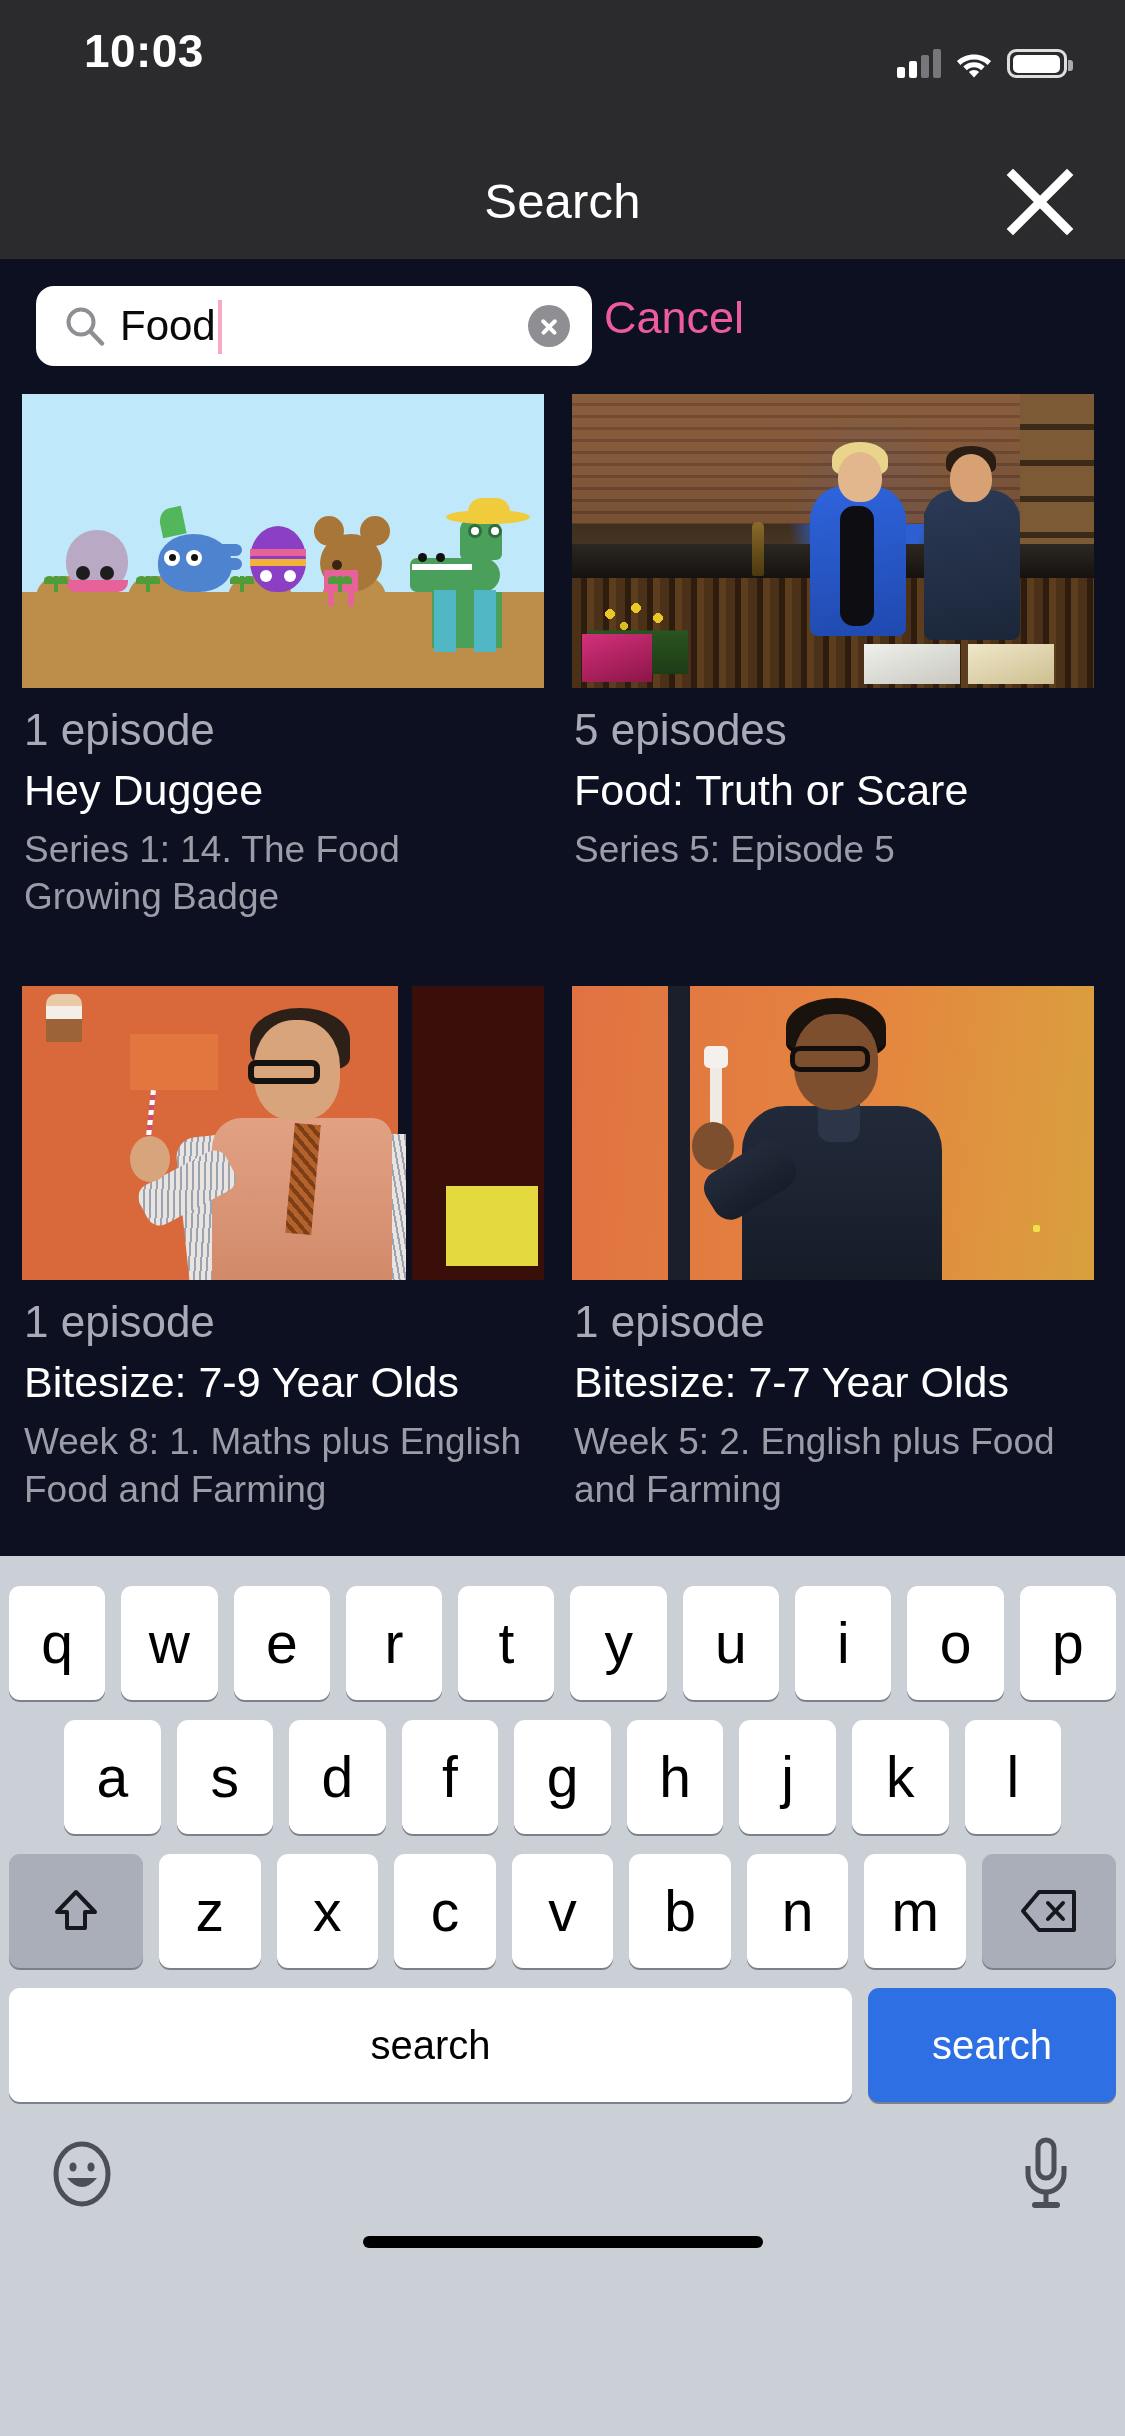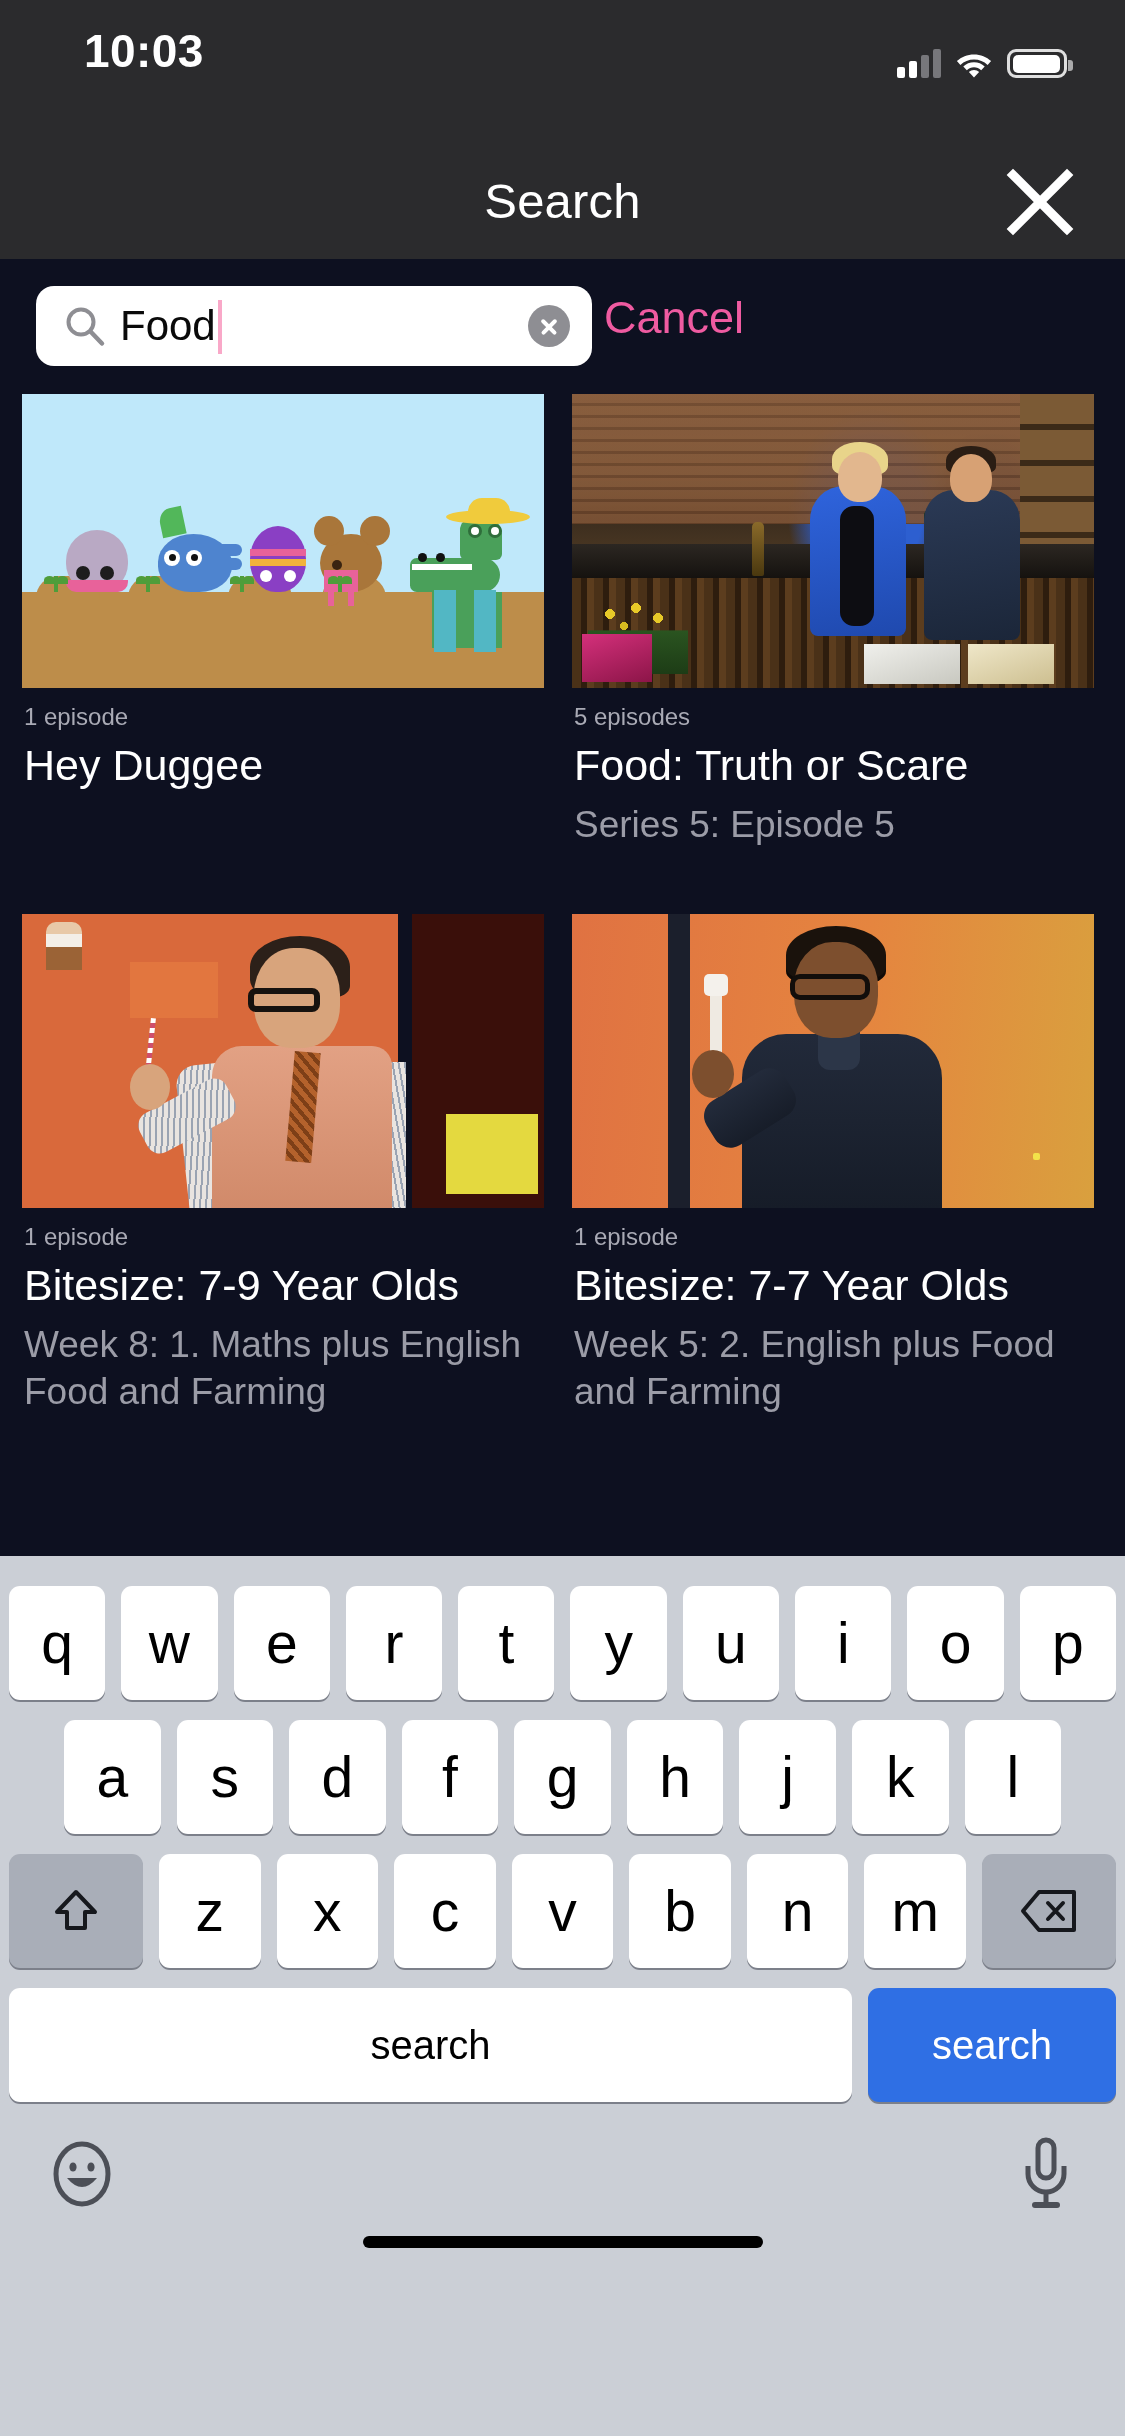--- a/index.html
+++ b/index.html
@@ -425,21 +425,21 @@
     background:#f4f1ec; border-radius:5px;
   }
   .bt57-dot {
     position:absolute; right:54px; bottom:48px; width:7px; height:7px;
     background:#f2e24a; border-radius:2px;
   }
 
   
   .card-meta { padding: 14px 2px 0 2px; }
   .meta-episodes {
-    font-size: 24px;
+    font-size: 44px;
     color: #a9aab5;
     line-height: 1.25;
     margin-bottom: 8px;
   }
   .meta-title {
     font-size: 43px;
     color: #ffffff;
     line-height: 1.18;
     margin-bottom: 10px;
     white-space: nowrap;
@@ -639,20 +639,21 @@
           <div class="dg-char" style="left:412px; bottom:36px; width:22px; height:62px; background:#52b7c4;"></div>
           <div class="dg-char" style="left:452px; bottom:36px; width:22px; height:62px; background:#52b7c4;"></div>
           <div class="dg-sprout" style="left:218px;"></div>
           <div class="dg-sprout" style="left:124px;"></div>
           <div class="dg-sprout" style="left:32px;"></div>
           <div class="dg-sprout" style="left:316px;"></div>
         </div>
         <div class="card-meta">
           <div class="meta-episodes">1 episode</div>
           <div class="meta-title">Hey Duggee</div>
+          <div class="meta-sub">Series 1: 14. The Food Growing Badge</div>
         </div>
       </div>
 
       <div class="card col-right">
         <div class="thumb">
           <div class="photo-food"></div>
           <div class="pf-brick"></div>
           <div class="pf-shelf-r"></div>
           <div class="pf-counter"></div>
           <div class="pf-wood"></div>

